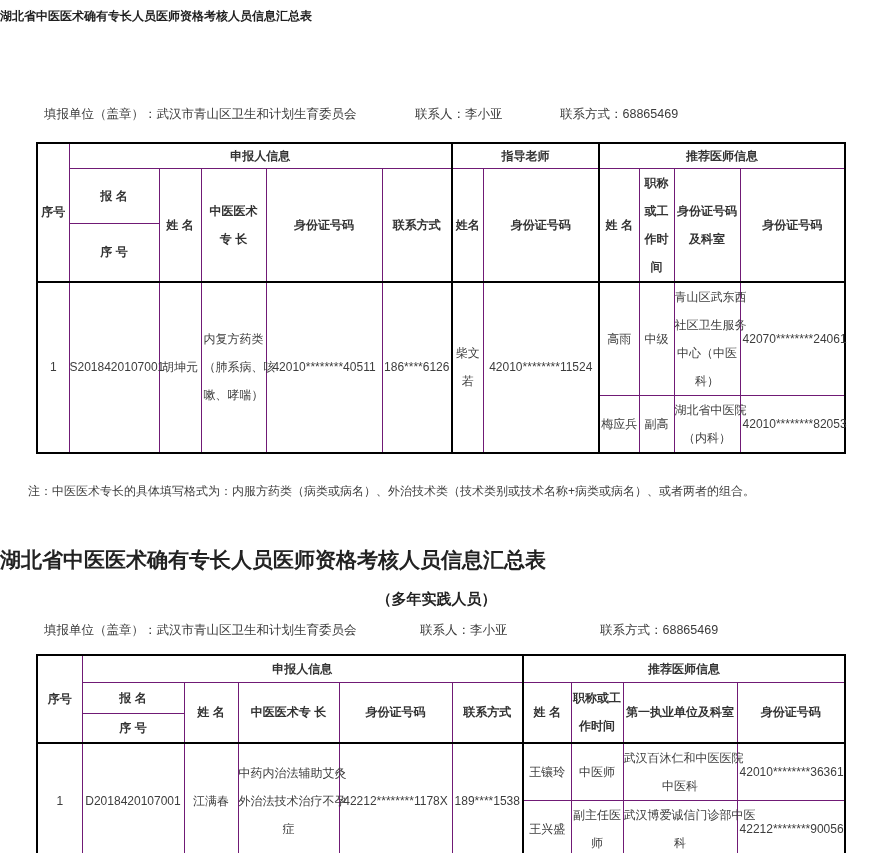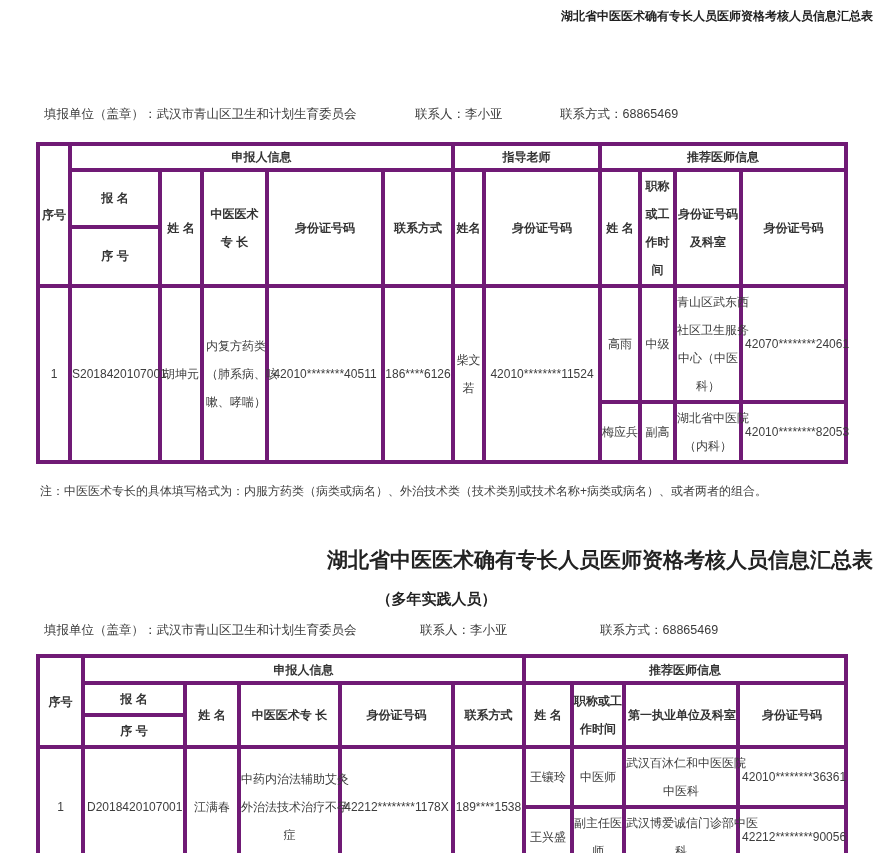--- a/index.html
+++ b/index.html
@@ -2,21 +2,21 @@
 <html><head>
 <meta charset="utf-8">
 <style>
   html,body { margin:0; padding:0; background:#fff; }
   .page {
     position:relative; width:873px; height:853px; background:#ffffff;
     font-family:"Liberation Sans","DejaVu Sans",sans-serif; color:#3d3d3d;
     overflow:hidden;
   }
   .doc-title {
-    position:absolute; left:0; width:100%; text-align:right;
+    position:absolute; left:0; width:100%; text-align:left;
     font-size:12px; font-weight:bold; color:#1f1f1f;
   }
   .doc-subtitle {
     position:absolute; left:0; width:100%; text-align:center;
     font-weight:bold; color:#1f1f1f;
   }
   .t1 { top:8px; }
   .s1 { top:37px; font-size:17px; }
   .t2 {
     top:546px; font-size:21px; color:#222;
@@ -29,30 +29,30 @@
   .info-line { position:absolute; left:0; width:100%; height:18px; font-size:12.5px; color:#3b3b3b; }
   .info-line span { position:absolute; white-space:pre; }
   .il1 { top:106px; }
   .il2 { top:622px; }
   .pos-a { left:44px; }
   .pos-b1 { left:415px; }
   .pos-c1 { left:560px; }
   .pos-b2 { left:420px; }
   .pos-c2 { left:600px; }
   .note {
-    position:absolute; left:40px; top:483px; font-size:12px; color:#3f3f3f; white-space:pre;
+    position:absolute; left:28px; top:483px; font-size:12px; color:#3f3f3f; white-space:pre;
   }
   table {
     position:absolute; left:36px; border-collapse:collapse; table-layout:fixed;
     border:2px solid #000; background:#fff;
   }
   #table1 { top:142px; width:808px; }
   #table2 { top:654px; width:808px; }
   td {
-    border:4px solid #701a75; text-align:center; vertical-align:middle;
+    border:1px solid #701a75; text-align:center; vertical-align:middle;
     font-size:12px; line-height:28px; white-space:pre; padding:0 2px;
     color:#3d3d3d;
   }
   td.h { font-weight:bold; color:#333; }
   tr.grow td { line-height:22px; }
   td.hb { border-bottom:2px solid #000; }
   td.tl { border-left:2px solid #000; }
   td.tight { padding:0; }
 </style>
 </head>

